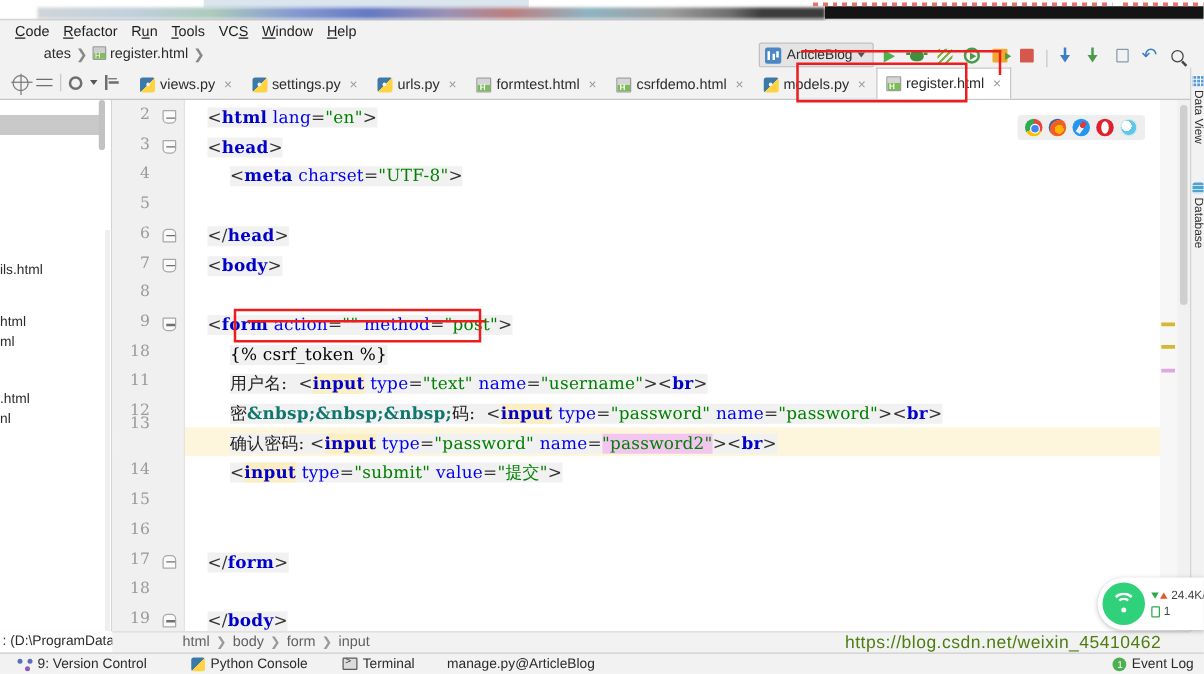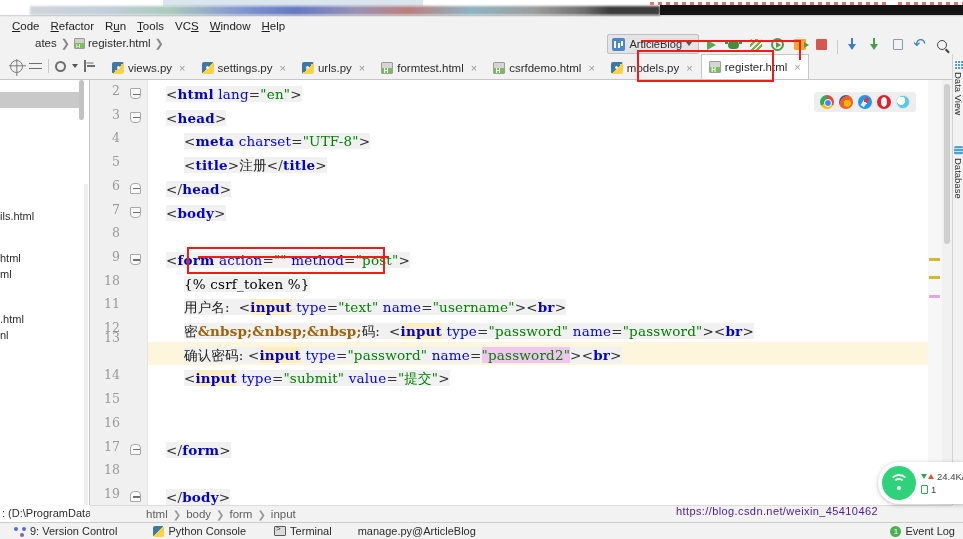--- a/index.html
+++ b/index.html
@@ -121,21 +121,21 @@
 
   .codearea { position:absolute; left:58px; top:0; width:780px; height:425px; overflow:hidden; }
   .cl { position:absolute; left:0; height:23.7px; line-height:23.7px; white-space:pre;
        font-family:"DejaVu Serif", serif; font-size:13.5px; letter-spacing:.2px; }
   .curline { position:absolute; left:0; top:0; width:838px; height:23.7px; background:#fdf6dd; }
   .tagname { color:#0000c8; font-weight:bold; }
   .punc { color:#333333; }
   .attr { color:#0000ee; }
   .attrval { color:#008000; }
   .text-cn { color:#222222; }
-  .entity { color:#a16207; font-weight:bold; }
+  .entity { color:#0f766e; font-weight:bold; }
   .djtag { color:#000000; }
   .hl-gray { background:#f1f1f1; }
   .hl-yellow { background:#faeec2; }
   .hl-pink { background:#f3c6f0; }
 
   
   .annot { position:absolute; border:2px solid #ee1c1c; pointer-events:none; }
   .annot-line { position:absolute; background:#ee1c1c; }
 
   
@@ -196,21 +196,21 @@
   .wa2 { width:12px;height:12px; top:12px; }
   .wifi-dot { position:absolute; left:50%; top:20px; width:4px;height:4px; background:#fff; border-radius:50%; transform:translateX(-50%); }
   .netlines { display:flex; flex-direction:column; gap:2px; font-size:9.5px; color:#444; }
   .netrow { display:flex; align-items:center; gap:3px; white-space:nowrap; }
   .arr-up { width:0;height:0;border-left:3px solid transparent;border-right:3px solid transparent;border-bottom:5px solid #e4572e; }
   .arr-dn { width:0;height:0;border-left:3px solid transparent;border-right:3px solid transparent;border-top:5px solid #2fa84f; }
   .arrpair { display:flex; gap:1px; }
   .devico { width:7px;height:9px;border:1.3px solid #2fa84f;border-radius:1px; }
 
   
-  .watermark { position:absolute; left:676px; top:505px; font-size:11px; color:#4c1d95;
+  .watermark { position:absolute; left:676px; top:505px; font-size:14px; color:#4d7c0f;
      letter-spacing:.4px; white-space:nowrap; font-family:"Liberation Sans", sans-serif; }
 </style>
 </head>
 <body>
 
 <div id="app">
 
   <div class="chrome-strip">
     <div class="chrome-tabstub"></div>
     <div class="chrome-blur"></div>
@@ -384,21 +384,20 @@
           <div class="fold" style="top: 410.9px;">
             <div class="fold-box bot"></div>
           </div>
         </div>
     </div>
     <div class="gutter-sep"></div>
     <div class="codearea" id="codearea">
         <div class="cl" style="top: 3px;"><span>    </span><span class="hl-gray"><span class="punc">&lt;</span><span class="tagname">html</span><span class=""> </span><span class="attr">lang</span><span class="punc">=</span><span class="attrval">"en"</span><span class="punc">&gt;</span></span></div>
         <div class="cl" style="top: 26.7px;"><span>    </span><span class="hl-gray"><span class="punc">&lt;</span><span class="tagname">head</span><span class="punc">&gt;</span></span></div>
         <div class="cl" style="top: 50.4px;"><span>        </span><span class="hl-gray"><span class="punc">&lt;</span><span class="tagname">meta</span><span class=""> </span><span class="attr">charset</span><span class="punc">=</span><span class="attrval">"UTF-8"</span><span class="punc">&gt;</span></span></div>
-        <div class="cl" style="top: 74.1px;"><span>        </span><span class="hl-gray"><span class="punc">&lt;</span><span class="tagname">title</span><span class="punc">&gt;</span><span class="text-cn">注册</span><span class="punc">&lt;/</span><span class="tagname">title</span><span class="punc">&gt;</span></span></div>
         <div class="cl" style="top: 97.8px;"><span>    </span><span class="hl-gray"><span class="punc">&lt;/</span><span class="tagname">head</span><span class="punc">&gt;</span></span></div>
         <div class="cl" style="top: 121.5px;"><span>    </span><span class="hl-gray"><span class="punc">&lt;</span><span class="tagname">body</span><span class="punc">&gt;</span></span></div>
         <div class="cl" style="top: 145.2px;"></div>
         <div class="cl" style="top: 168.9px;"><span>    </span><span class="hl-gray"><span class="punc">&lt;</span><span class="tagname">form</span><span class=""> </span><span class="attr">action</span><span class="punc">=</span><span class="attrval">""</span><span class=""> </span><span class="attr">method</span><span class="punc">=</span><span class="attrval">"post"</span><span class="punc">&gt;</span></span></div>
         <div class="cl" style="top: 192.6px;"><span>        </span><span class="hl-gray"><span class="djtag">{% csrf_token %}</span></span></div>
         <div class="cl" style="top: 216.3px;"><span>        </span><span class="hl-gray"><span class="text-cn">用户名:  </span><span class="punc">&lt;</span><span class="tagname hl-yellow">input</span><span class=""> </span><span class="attr">type</span><span class="punc">=</span><span class="attrval">"text"</span><span class=""> </span><span class="attr">name</span><span class="punc">=</span><span class="attrval">"username"</span><span class="punc">&gt;</span><span class="punc">&lt;</span><span class="tagname">br</span><span class="punc">&gt;</span></span></div>
         <div class="cl" style="top: 240px;"><span>        </span><span class="hl-gray"><span class="text-cn">密</span><span class="entity">&amp;nbsp;&amp;nbsp;&amp;nbsp;</span><span class="text-cn">码:  </span><span class="punc">&lt;</span><span class="tagname hl-yellow">input</span><span class=""> </span><span class="attr">type</span><span class="punc">=</span><span class="attrval">"password"</span><span class=""> </span><span class="attr">name</span><span class="punc">=</span><span class="attrval">"password"</span><span class="punc">&gt;</span><span class="punc">&lt;</span><span class="tagname">br</span><span class="punc">&gt;</span></span></div>
         <div class="cl" style="top: 263.7px;"><span>        </span><span class="hl-gray"><span class="text-cn">确认密码:</span><span class=""> </span><span class="punc">&lt;</span><span class="tagname hl-yellow">input</span><span class=""> </span><span class="attr">type</span><span class="punc">=</span><span class="attrval">"password"</span><span class=""> </span><span class="attr">name</span><span class="punc">=</span><span class="attrval hl-pink">"password2"</span><span class="punc">&gt;</span><span class="punc">&lt;</span><span class="tagname">br</span><span class="punc">&gt;</span></span></div>
         <div class="cl" style="top: 287.4px;"><span>        </span><span class="hl-gray"><span class="punc">&lt;</span><span class="tagname hl-yellow">input</span><span class=""> </span><span class="attr">type</span><span class="punc">=</span><span class="attrval">"submit"</span><span class=""> </span><span class="attr">value</span><span class="punc">=</span><span class="attrval">"提交"</span><span class="punc">&gt;</span></span></div>
         <div class="cl" style="top: 311.1px;"></div>

